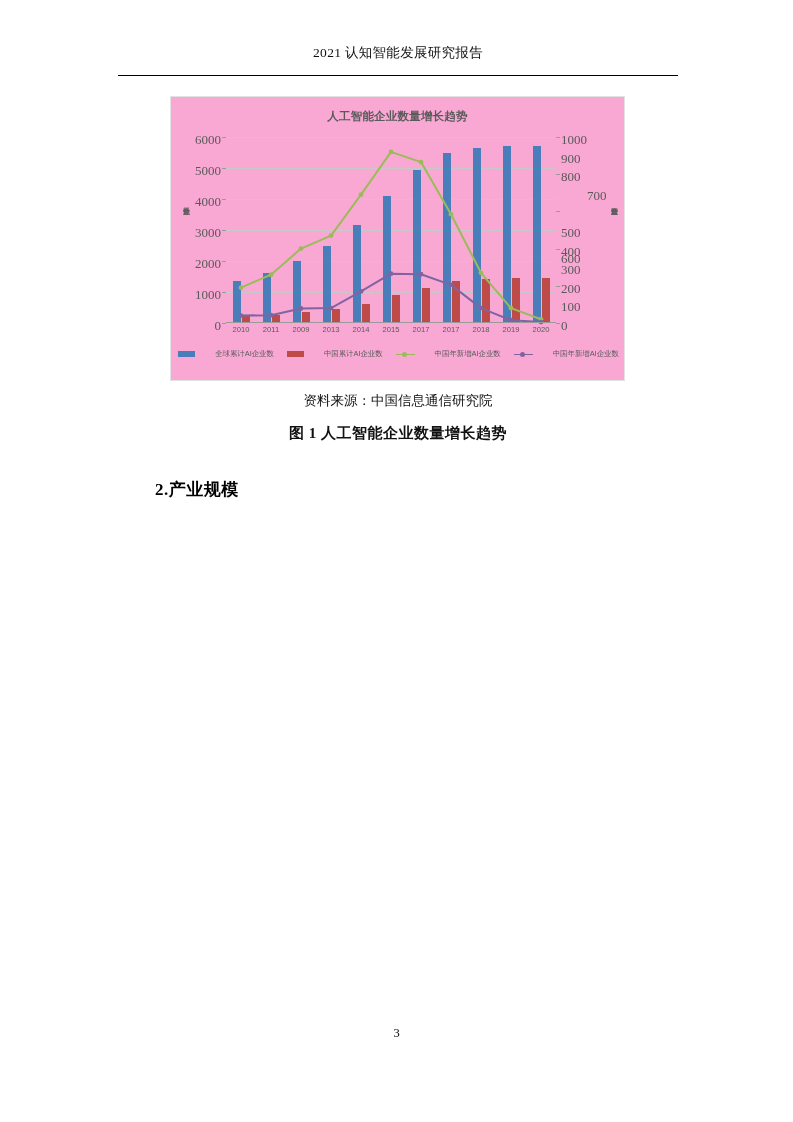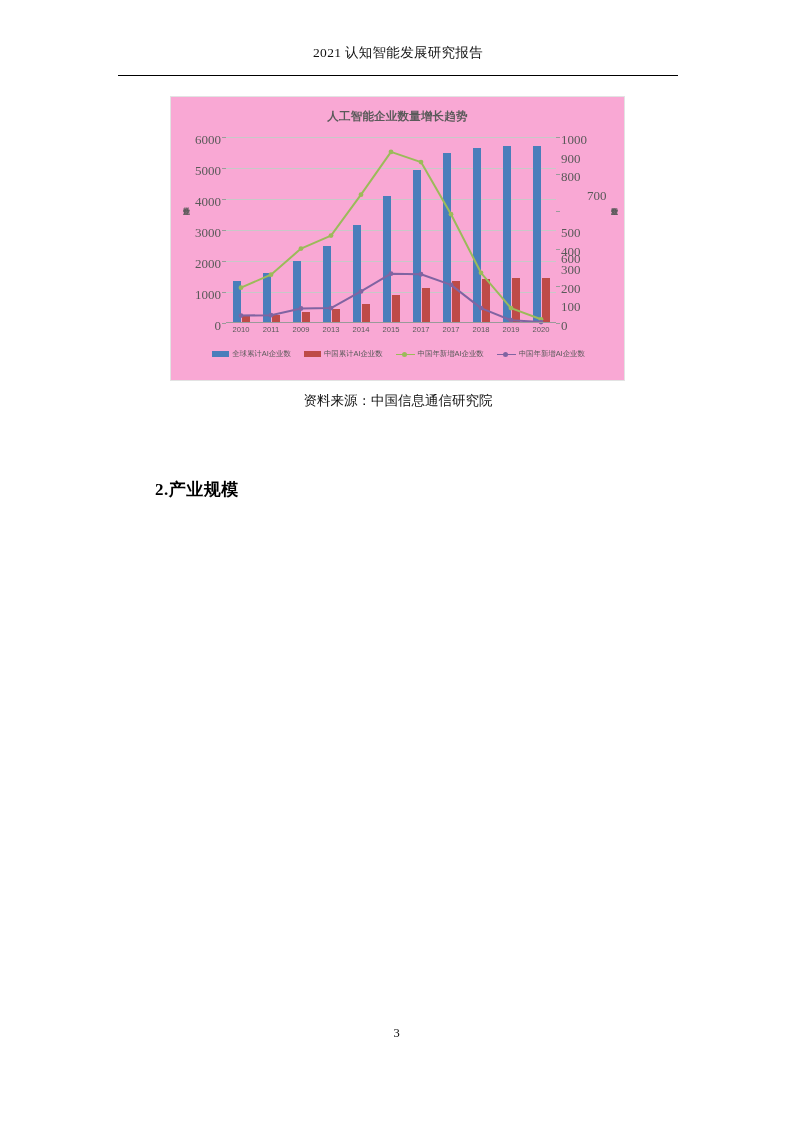--- a/index.html
+++ b/index.html
@@ -170,21 +170,21 @@
     top: 252px;
     width: 435px;
     display: flex;
     justify-content: center;
     align-items: center;
     gap: 13px;
   }
   .legend-item {
     display: flex;
     align-items: center;
-    gap: 3px;
+    gap: 20px;
     font-family: "Liberation Sans", "DejaVu Sans", sans-serif;
     font-size: 7.4px;
     color: #595959;
     white-space: nowrap;
   }
   .swatch-bar { width: 17px; height: 6px; display: inline-block; }
   .swatch-line {
     width: 19px; height: 7px; display: inline-block; position: relative;
   }
   .swatch-line::before {
@@ -419,17 +419,18 @@
           <span>中国年新增AI企业数</span>
         </div>
         <div class="legend-item">
           <span class="swatch-line sl-purple"></span>
           <span>中国年新增AI企业数</span>
         </div>
       </div>
   </div>
 
   <div class="source">资料来源：中国信息通信研究院</div>
+  <div class="caption">图 1 人工智能企业数量增长趋势</div>
 
   <div class="heading2">2.产业规模</div>
 
   <div class="pagenum">3</div>
 </div>
 
 </body></html>

